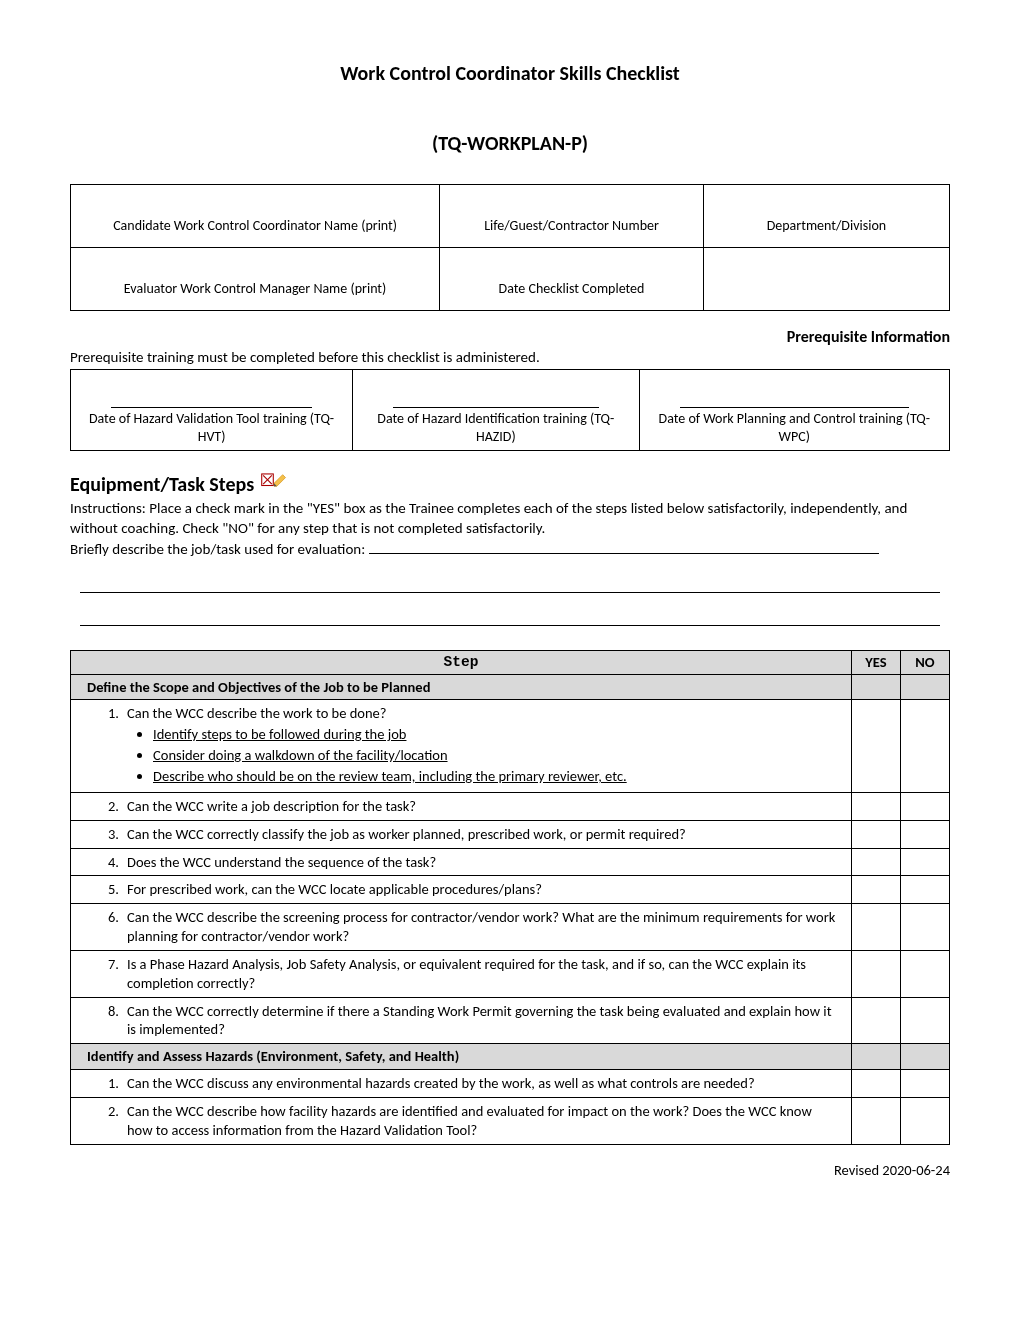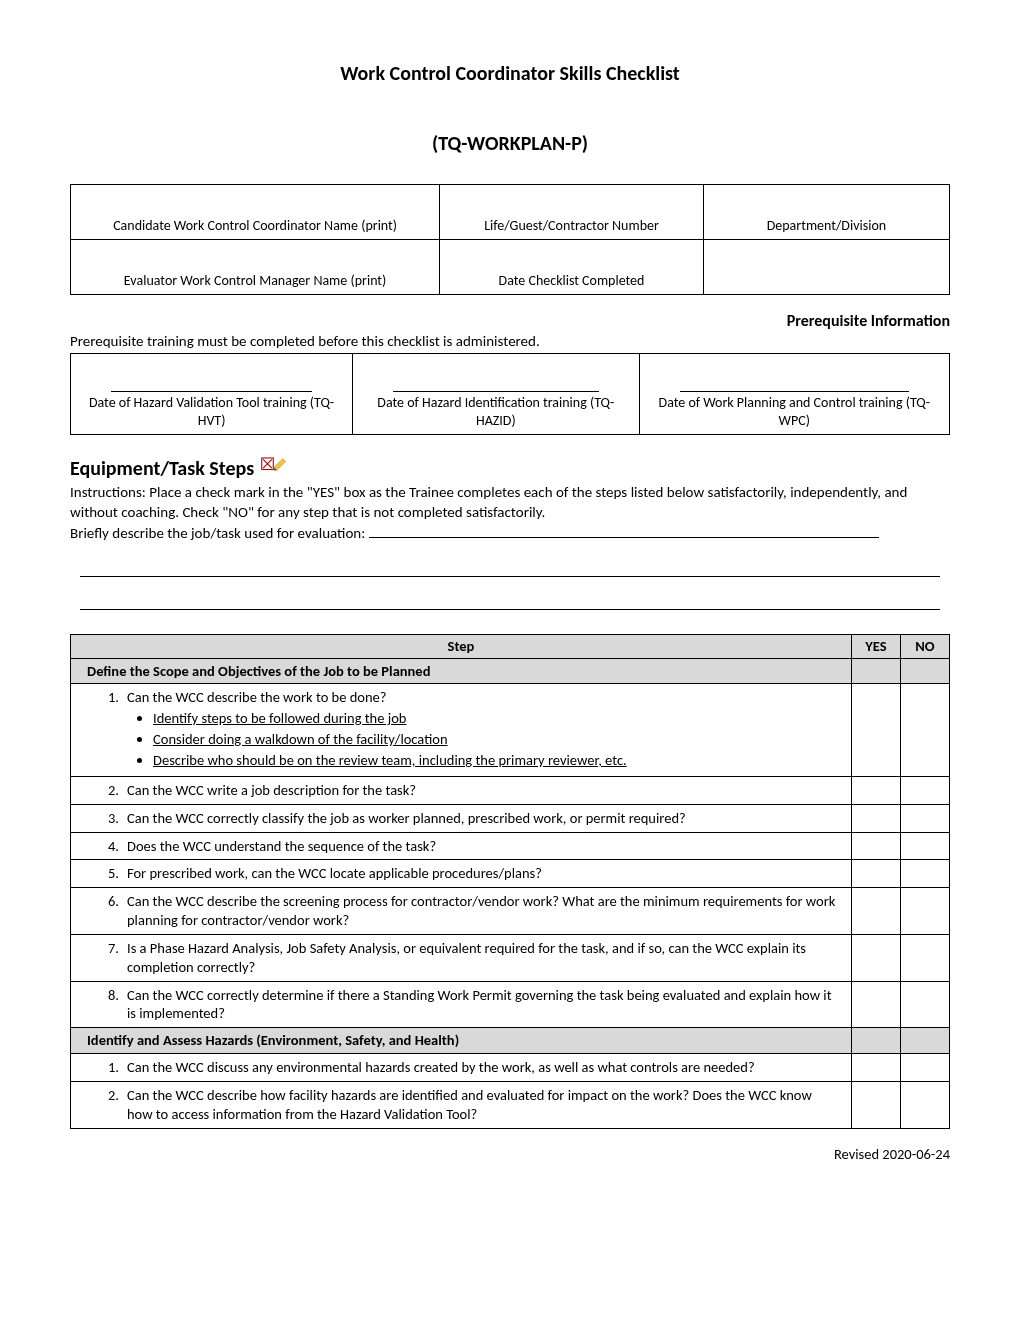--- a/index.html
+++ b/index.html
@@ -24,21 +24,21 @@
     font-weight: bold;
     font-size: 20px;
     margin-bottom: 28px;
     margin-top: 44px;
   }
   table { border-collapse: collapse; width: 100%; }
   .header-table td {
     border: 1px solid #000;
     text-align: center;
     vertical-align: bottom;
-    padding: 4px 8px 4px 8px;
+    padding: 4px 8px 12px 8px;
     font-size: 14px;
     height: 46px;
   }
   .section-h {
     font-weight: bold;
     font-size: 16px;
     margin-top: 16px;
     margin-bottom: 0px;
     text-align: right;
   }
@@ -72,21 +72,21 @@
   }
   .step-table { margin-top: 24px; width: 100%; border: 1px solid #000;}
   .step-table th, .step-table td { border: 1px solid #000; }
   .step-table th {
     background: #d9d9d9;
     font-weight: bold;
     font-size: 14.5px;
     padding: 2px 4px;
     text-align: center;
   }
-  .step-th { width: auto;}
+  .step-th { width: auto; font-family: Liberation Mono, monospace;}
   .yn-th { width: 40px; }
   .section-row td {
     background: #d9d9d9;
     font-weight: bold;
     padding: 3px 16px;
   }
   .step-cell {
     padding: 4px 6px 4px 6px;
     vertical-align: top;
   }

